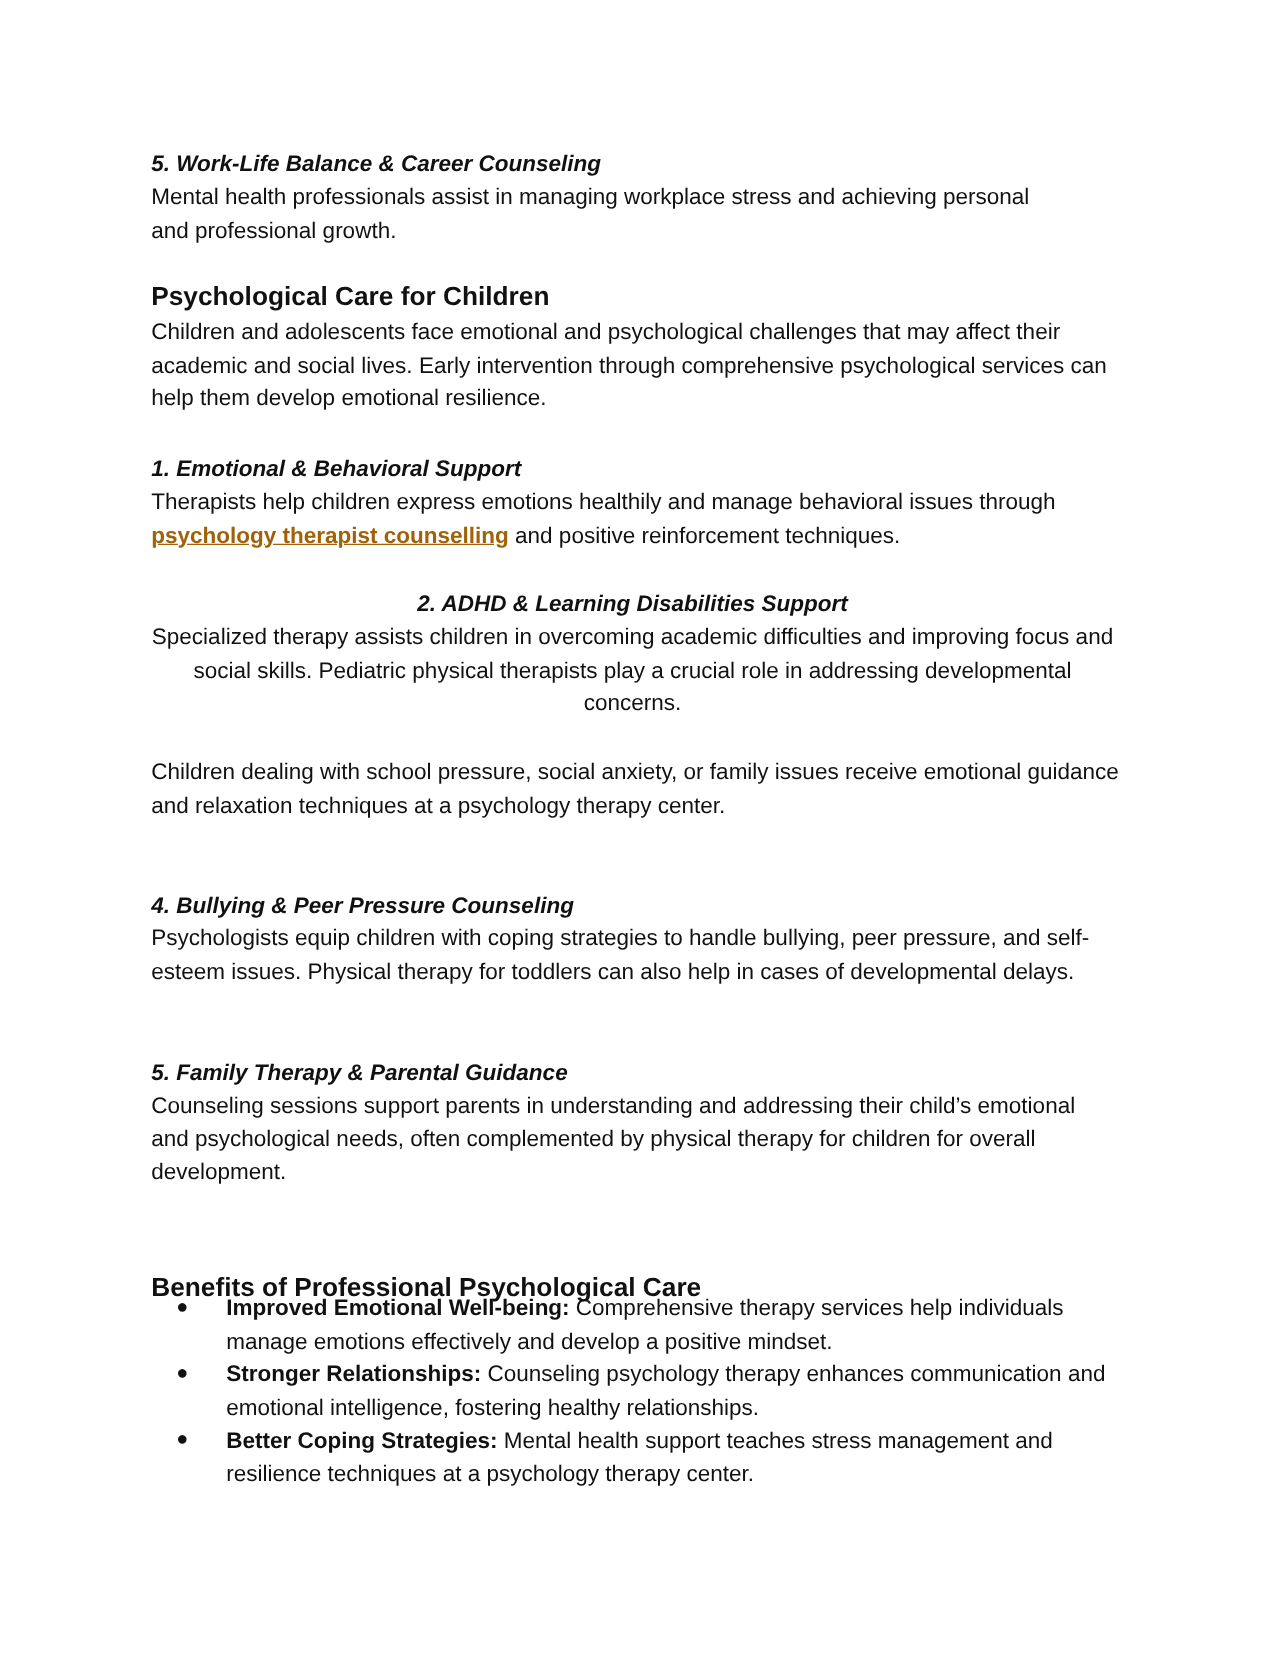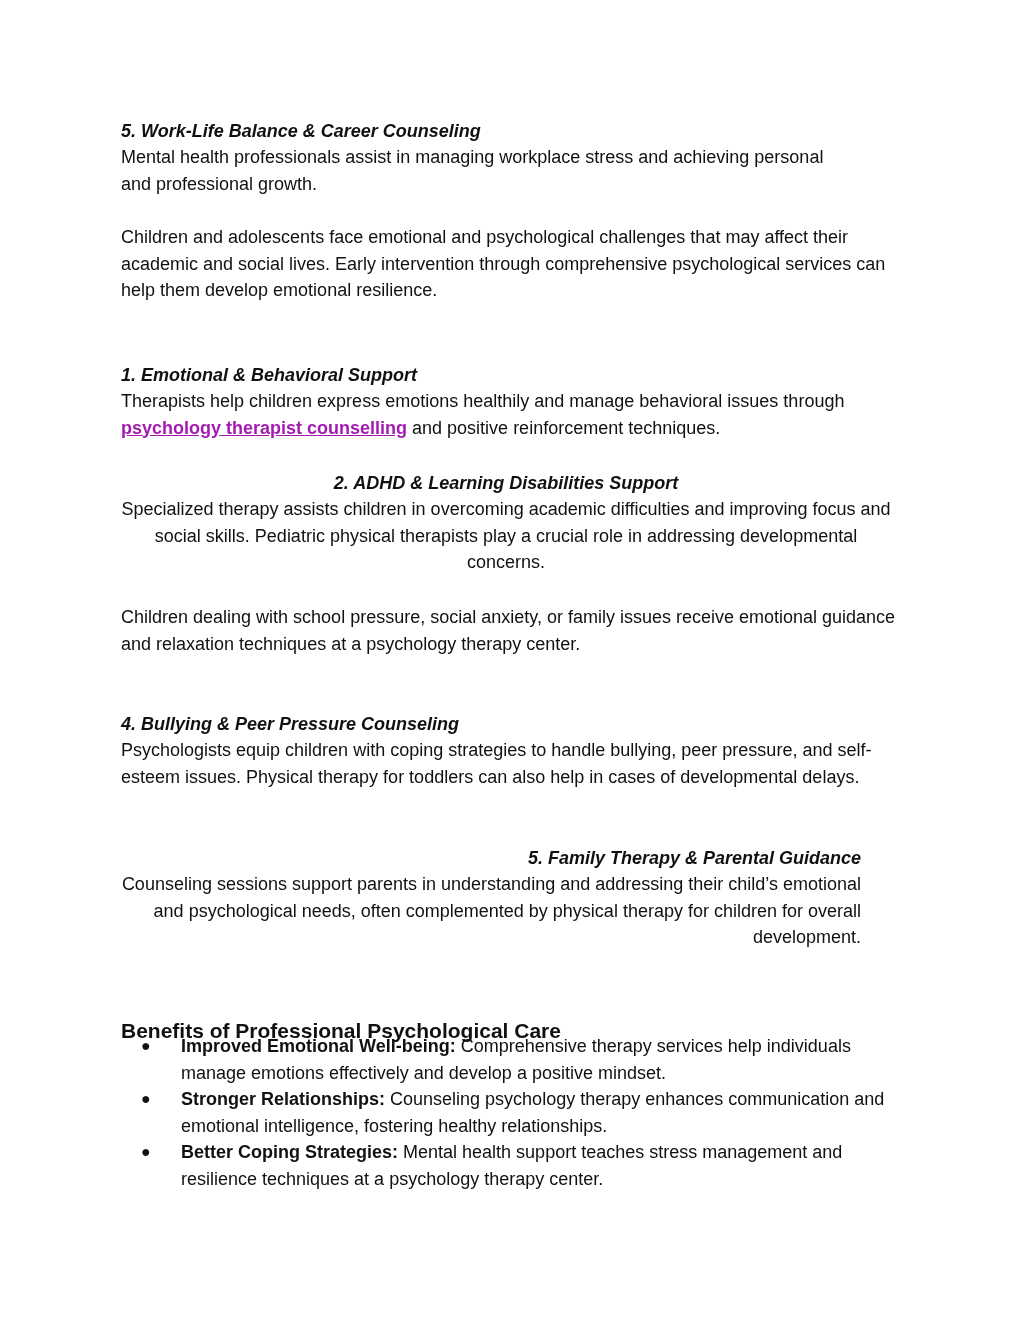--- a/index.html
+++ b/index.html
@@ -34,21 +34,21 @@
       margin: 0;
     }
     .section-title {
       font-weight: bold;
       font-size: 21px;
       line-height: 28px;
       margin: 0;
     }
     .block { position: absolute; left: 0; width: 790px; }
     a.link {
-      color: #a21caf;
+      color: #a16207;
       font-weight: bold;
       text-decoration: underline;
     }
     ul.benefits {
       list-style: none;
       margin: 0;
       padding: 0;
     }
     ul.benefits li {
       position: relative;
@@ -68,20 +68,21 @@
 <body>
 
 <div class="page">
 
   <div class="block" style="top:0px; width:720px;">
     <p class="sub-title">5. Work-Life Balance &amp; Career Counseling</p>
     <p class="para">Mental health professionals assist in managing workplace stress and achieving personal and professional growth.</p>
   </div>
 
   <div class="block" style="top:106px;">
+    <p class="section-title">Psychological Care for Children</p>
     <p class="para">Children and adolescents face emotional and psychological challenges that may affect their academic and social lives. Early intervention through comprehensive psychological services can help them develop emotional resilience.</p>
   </div>
 
   <div class="block" style="top:244px; width:760px;">
     <p class="sub-title">1. Emotional &amp; Behavioral Support</p>
     <p class="para"><span>Therapists help children express emotions healthily and manage behavioral issues through </span><a class="link" href="#">psychology therapist counselling</a><span> and positive reinforcement techniques.</span></p>
   </div>
 
   <div class="block" style="top:352px; width:770px;text-align:center;">
     <p class="sub-title">2. ADHD &amp; Learning Disabilities Support</p>
@@ -90,21 +91,21 @@
 
   <div class="block" style="top:486px; width:790px;">
     <p class="para">Children dealing with school pressure, social anxiety, or family issues receive emotional guidance and relaxation techniques at a psychology therapy center.</p>
   </div>
 
   <div class="block" style="top:593px; width:760px;">
     <p class="sub-title">4. Bullying &amp; Peer Pressure Counseling</p>
     <p class="para">Psychologists equip children with coping strategies to handle bullying, peer pressure, and self-esteem issues. Physical therapy for toddlers can also help in cases of developmental delays.</p>
   </div>
 
-  <div class="block" style="top:727px; width:740px;text-align:right;">
+  <div class="block" style="top:727px; width:740px;">
     <p class="sub-title">5. Family Therapy &amp; Parental Guidance</p>
     <p class="para">Counseling sessions support parents in understanding and addressing their child’s emotional and psychological needs, often complemented by physical therapy for children for overall development.</p>
   </div>
 
   <div class="block" style="top:860px;margin-top:39px;">
     <p class="section-title">Benefits of Professional Psychological Care</p>
   </div>
 
   <div class="block" style="top:915px; width:780px;">
     <ul class="benefits">

